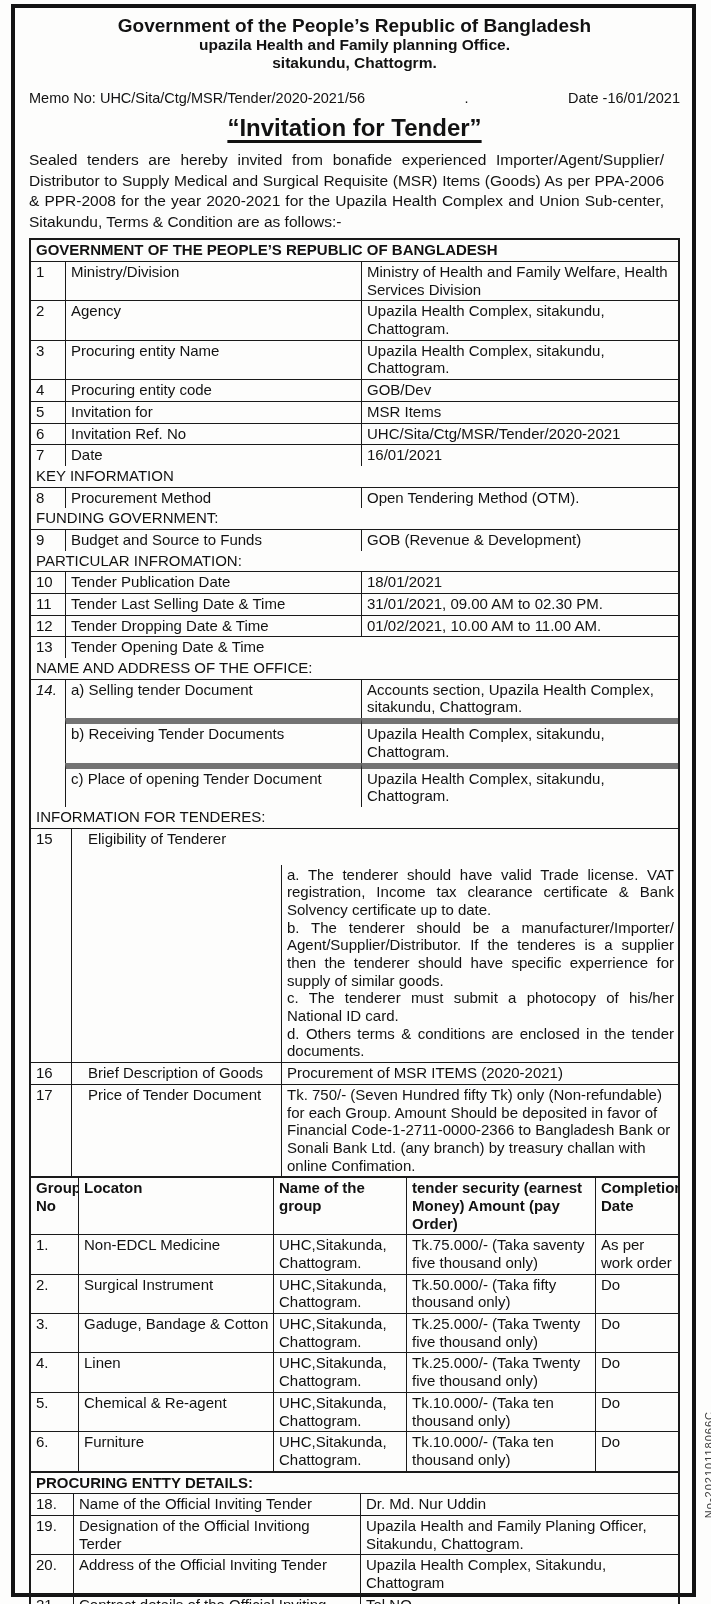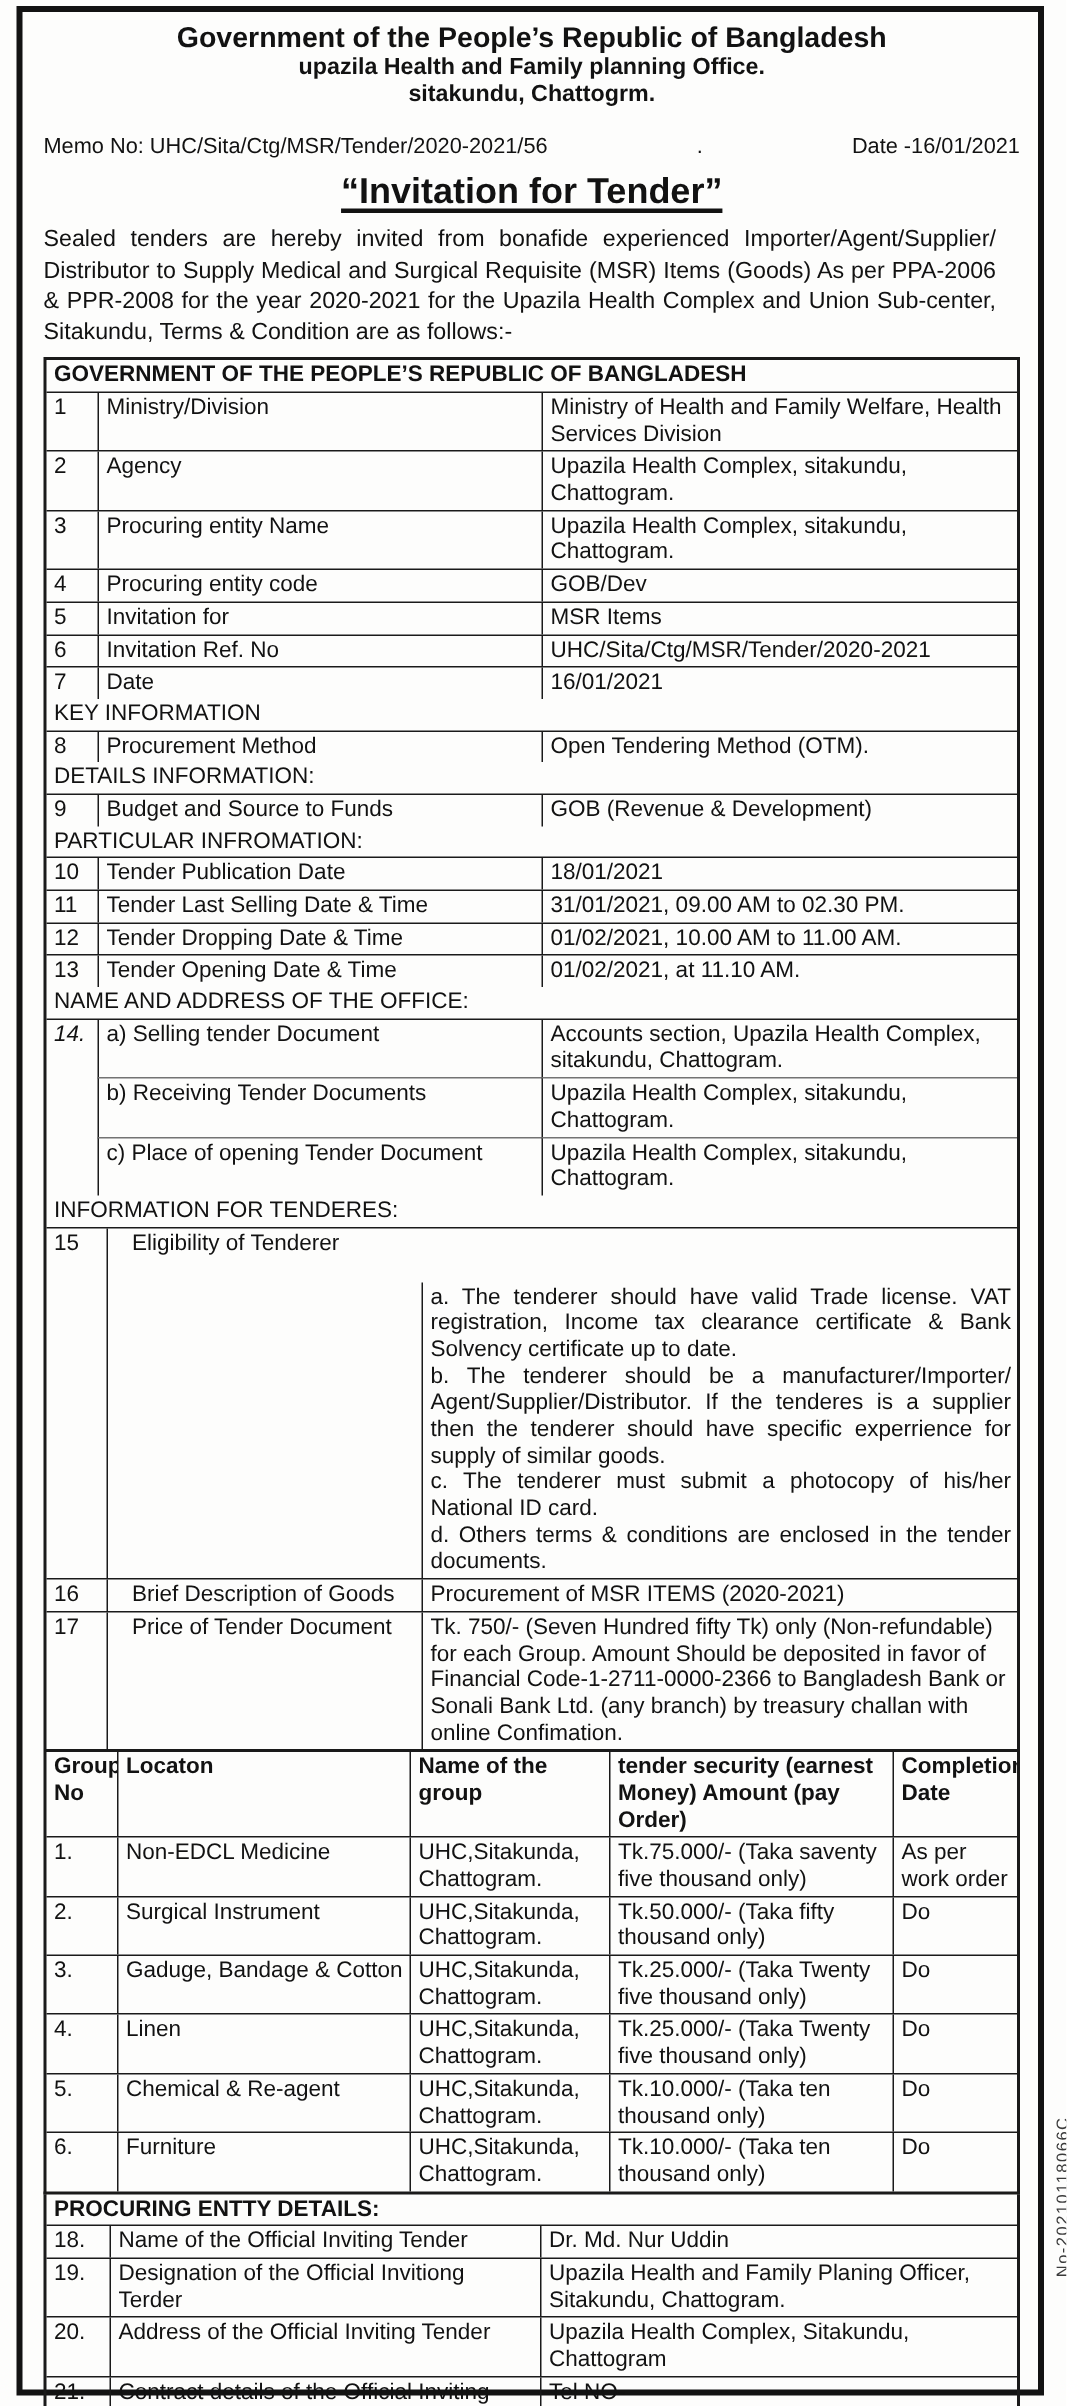--- a/index.html
+++ b/index.html
@@ -27,21 +27,21 @@
   .c{padding:1px 4px 2px 5px;overflow:hidden;}
   .c + .c{border-left:1px solid #1a1a1a;}
   .cols-info{grid-template-columns:34px 296px 1fr;}
   .cols-elig{grid-template-columns:40px 210px 1fr;}
   .cols-group{grid-template-columns:47px 195px 133px 189px 1fr;}
   .cols-det{grid-template-columns:42px 287px 1fr;}
   .cols-det21{grid-template-columns:42px 287px 84px 60px 1fr;}
   .pre{white-space:pre-line;margin-top:36px;}
   .just{text-align:justify;}
   .pad-label{padding-left:16px;}
-  .bt{border-top:1px solid #737373;}
+  .bt{border-top:6px solid #737373;}
   .rowspan{grid-row:1 / span 3;font-style:italic;}
   .row14{grid-template-columns:34px 296px 1fr;grid-auto-rows:auto;}
   .email-cell{font-size:16px;line-height:1.25;}
   .side-no{position:absolute;right:-4px;bottom:86px;font-size:11px;color:#3a3a3a;
            writing-mode:vertical-rl;transform:rotate(180deg);letter-spacing:1px;}
 </style>
 </head>
 <body>
 
 <div class="page">
@@ -110,21 +110,21 @@
           </div>
         </div>
 
       <div class="sect">KEY INFORMATION</div>
       <div class="row cols-info">
         <div class="c">8</div>
         <div class="c">Procurement Method</div>
         <div class="c">Open Tendering Method (OTM).</div>
       </div>
 
-      <div class="sect">DETAILS INFORMATION:</div>
+      <div class="sect">FUNDING GOVERNMENT:</div>
       <div class="row cols-info">
         <div class="c">9</div>
         <div class="c">Budget and Source to Funds</div>
         <div class="c">GOB (Revenue &amp; Development)</div>
       </div>
 
       <div class="sect">PARTICULAR INFROMATION:</div>
       <div data-repeat="doc.info_table.rows_particular">
         
       
@@ -142,21 +142,20 @@
         
           <div class="row cols-info">
             <div class="c">12</div>
             <div class="c">Tender Dropping Date &amp; Time</div>
             <div class="c">01/02/2021, 10.00 AM to 11.00 AM.</div>
           </div>
         
           <div class="row cols-info">
             <div class="c">13</div>
             <div class="c">Tender Opening Date &amp; Time</div>
-            <div class="c">01/02/2021, at 11.10 AM.</div>
           </div>
         </div>
 
       <div class="sect">NAME AND ADDRESS OF THE OFFICE:</div>
       <div class="row row14">
         <div class="c rowspan">14.</div>
         <div class="c">a) Selling tender Document</div>
         <div class="c">Accounts section, Upazila Health Complex, sitakundu, Chattogram.</div>
         <div class="c bt">b) Receiving Tender Documents</div>
         <div class="c bt">Upazila Health Complex, sitakundu, Chattogram.</div>

